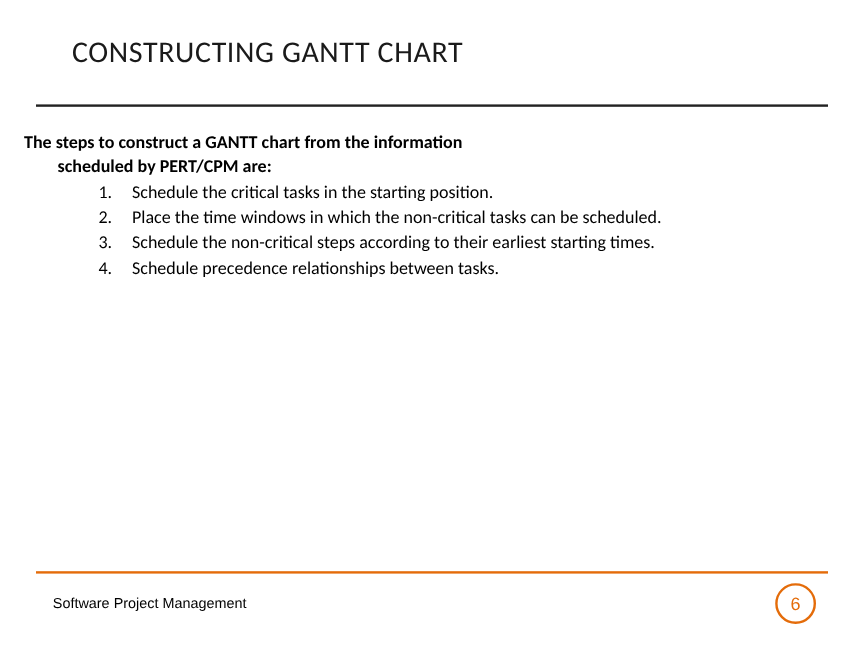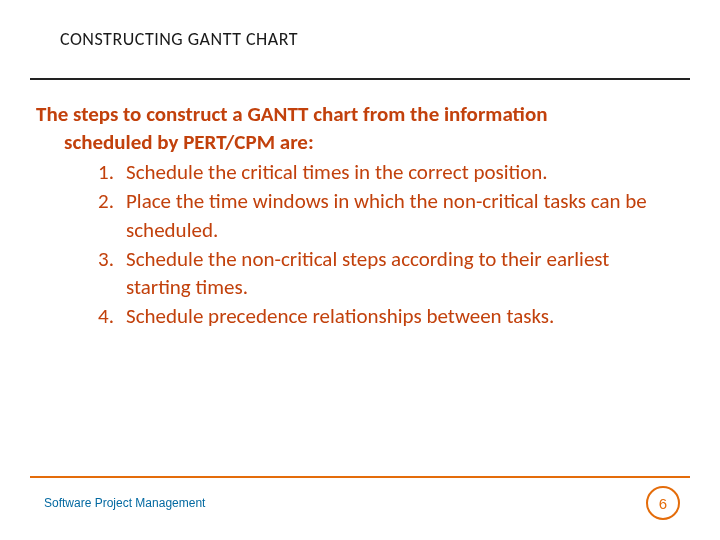--- a/index.html
+++ b/index.html
@@ -8,35 +8,35 @@
     height: 540px;
     background: #ffffff;
     font-family: Calibri, Arial, sans-serif;
     position: relative;
     overflow: hidden;
   }
   .title-area {
     padding: 28px 50px 14px 60px;
   }
   .title {
-    font-size: 18px;
+    font-size: 25px;
     font-weight: 400;
     letter-spacing: 0.5px;
     color: #1a1a1a;
   }
   .title-rule {
     margin: 14px 30px 0 30px;
     border: none;
     border-top: 2px solid #222;
   }
   .content {
-    padding: 20px 60px 0 36px;
-    font-size: 21px;
+    padding: 20px 60px 0 20px;
+    font-size: 15px;
     line-height: 1.34;
-    color: #c2410c;
+    color: #000000;
   }
   .intro {
     font-weight: 700;
     margin-bottom: 2px;
   }
   .intro-line2 {
     padding-left: 28px;
   }
   .steps {
     list-style: none;
@@ -66,21 +66,21 @@
   .footer-rule {
     position: absolute;
     left: 30px;
     right: 30px;
     bottom: 62px;
     border: none;
     border-top: 2px solid #e46c0a;
   }
   .footer-text {
     font-size: 12px;
-    color: #0369a1;
+    color: #000000;
     font-family: Arial, sans-serif;
   }
   .page-badge {
     width: 34px;
     height: 34px;
     border-radius: 50%;
     border: 2.5px solid #e46c0a;
     background: #ffffff;
     display: flex;
     align-items: center;
@@ -99,21 +99,21 @@
 <hr class="title-rule">
 
 <div class="content">
   <div class="intro">
     <div>The steps to construct a GANTT chart from the information</div>
     <div class="intro-line2">scheduled by PERT/CPM are:</div>
   </div>
   <ol class="steps">
     <li>
       <span class="num">1.</span>
-      <span>Schedule the critical times in the correct position.</span>
+      <span>Schedule the critical tasks in the starting position.</span>
     </li>
     <li>
       <span class="num">2.</span>
       <span>Place the time windows in which the non-critical tasks can be scheduled.</span>
     </li>
     <li>
       <span class="num">3.</span>
       <span>Schedule the non-critical steps according to their earliest starting times.</span>
     </li>
     <li>

